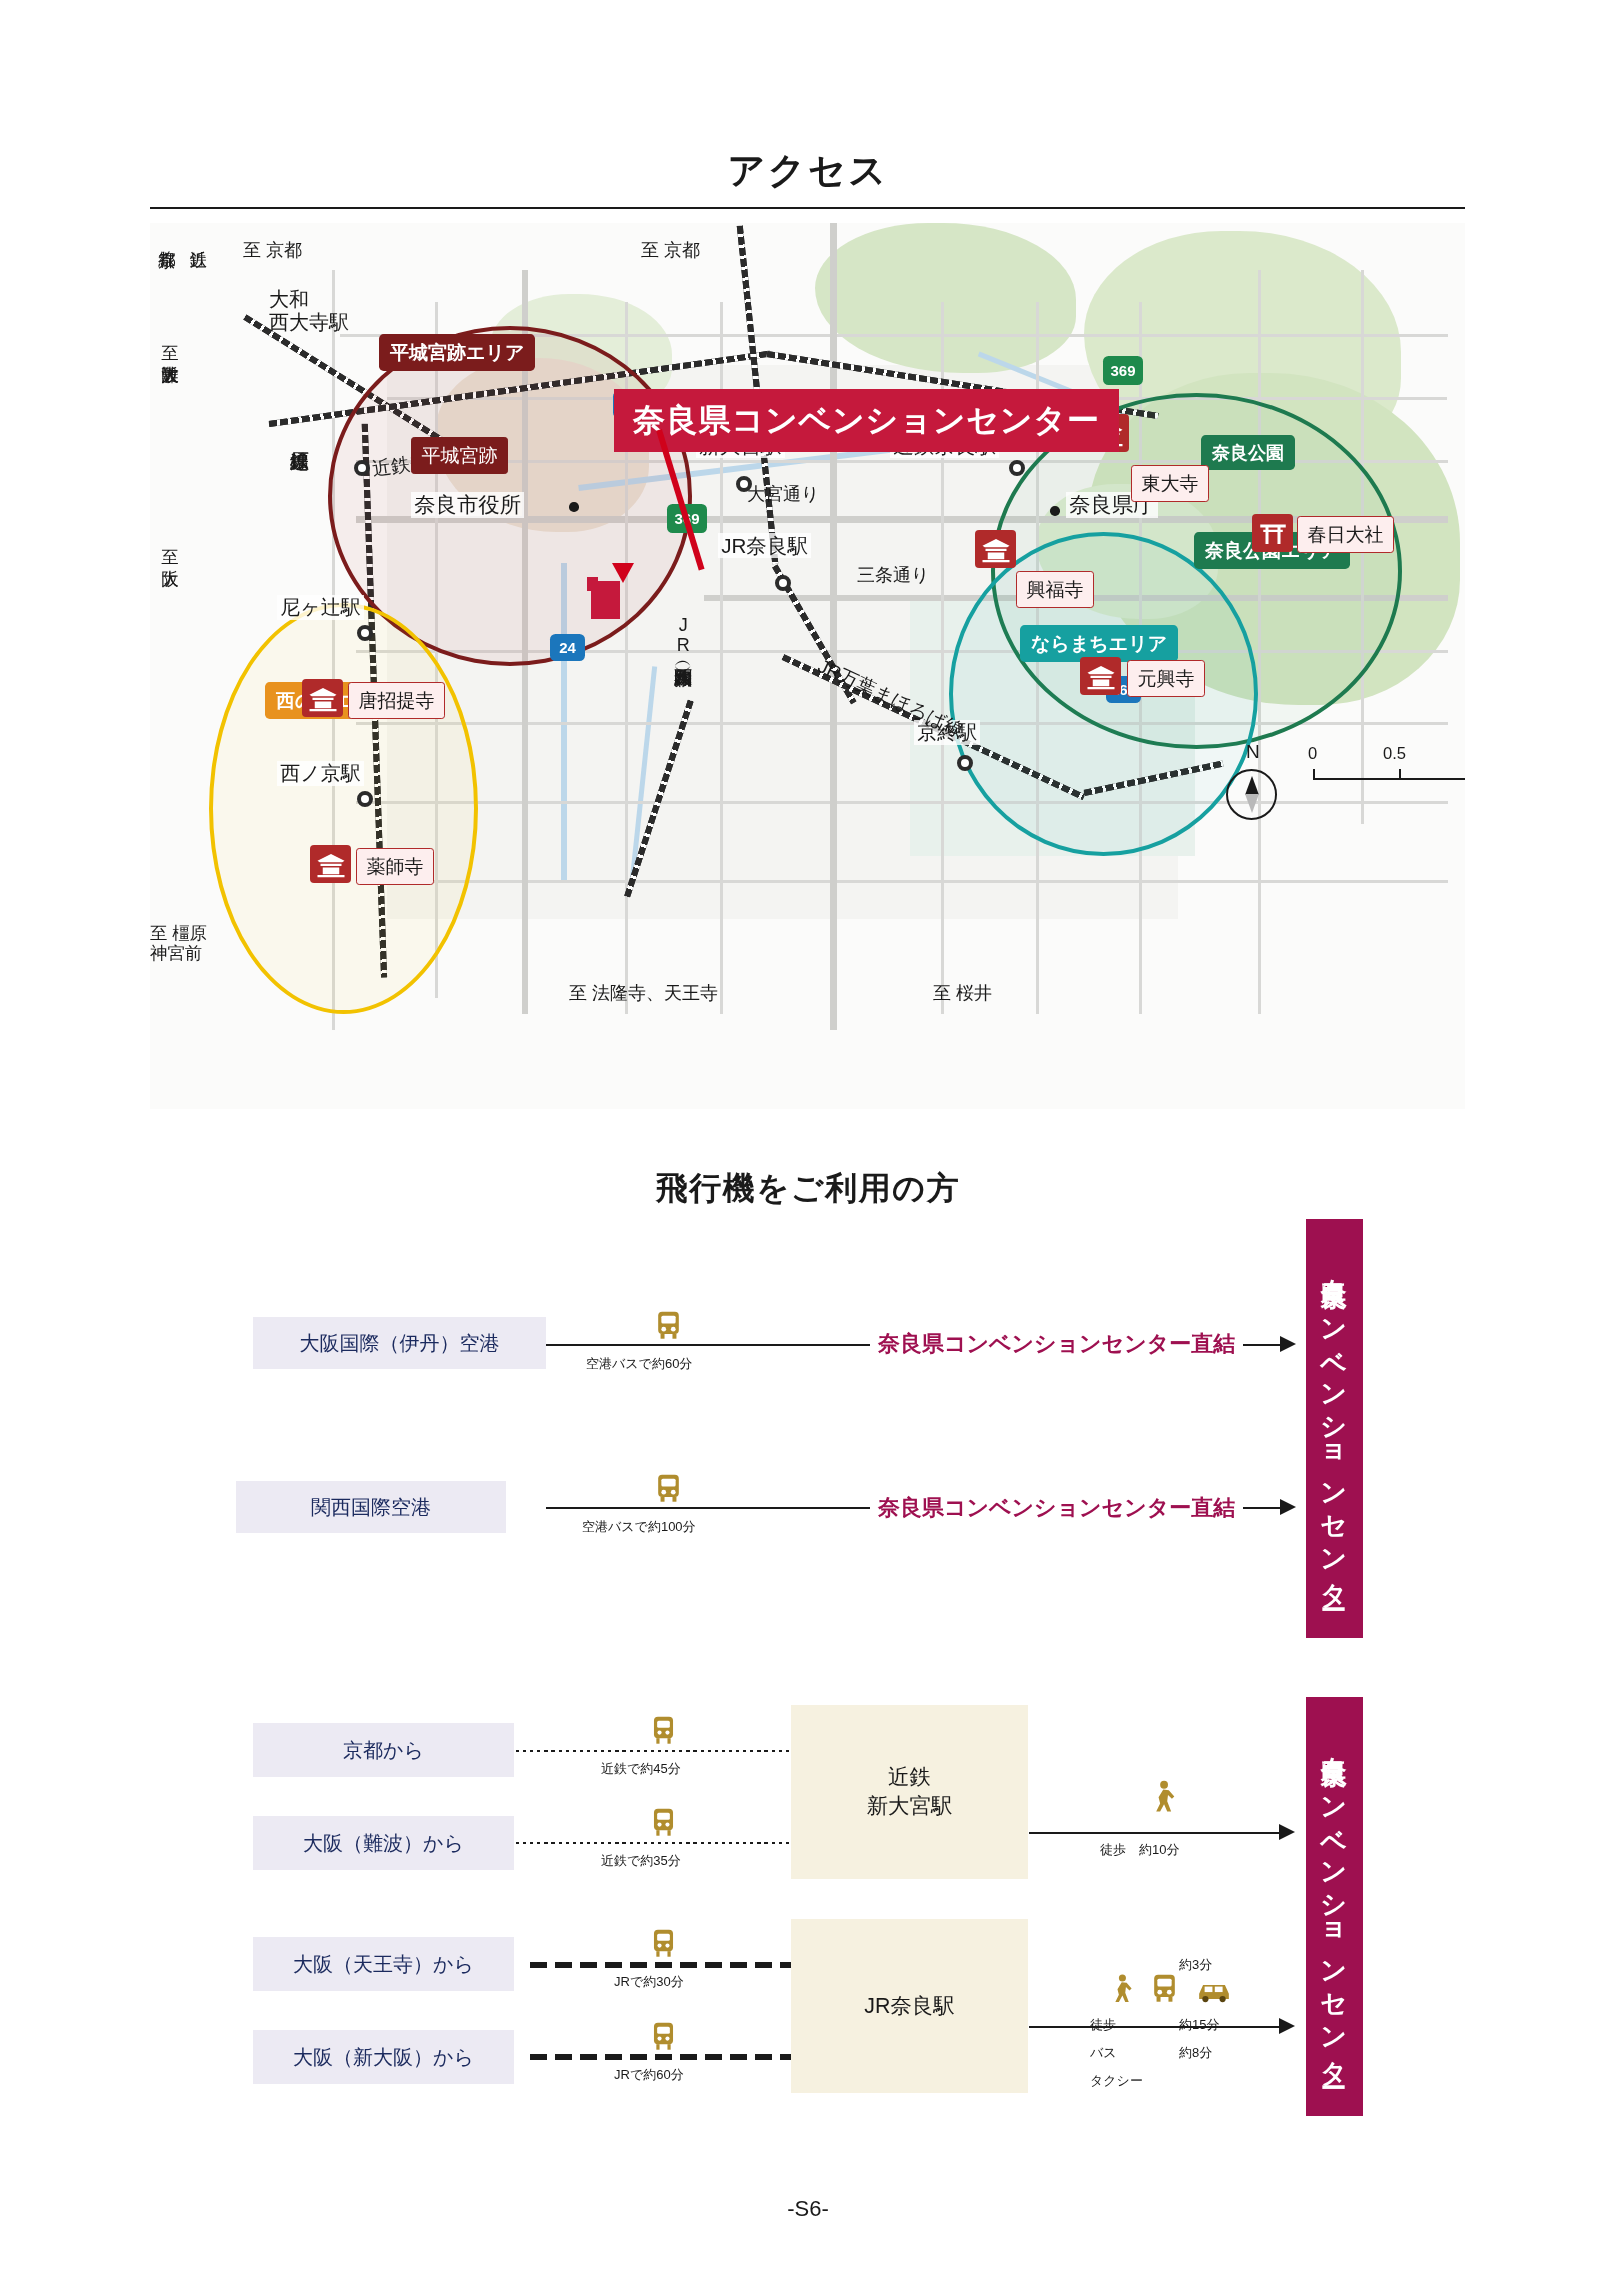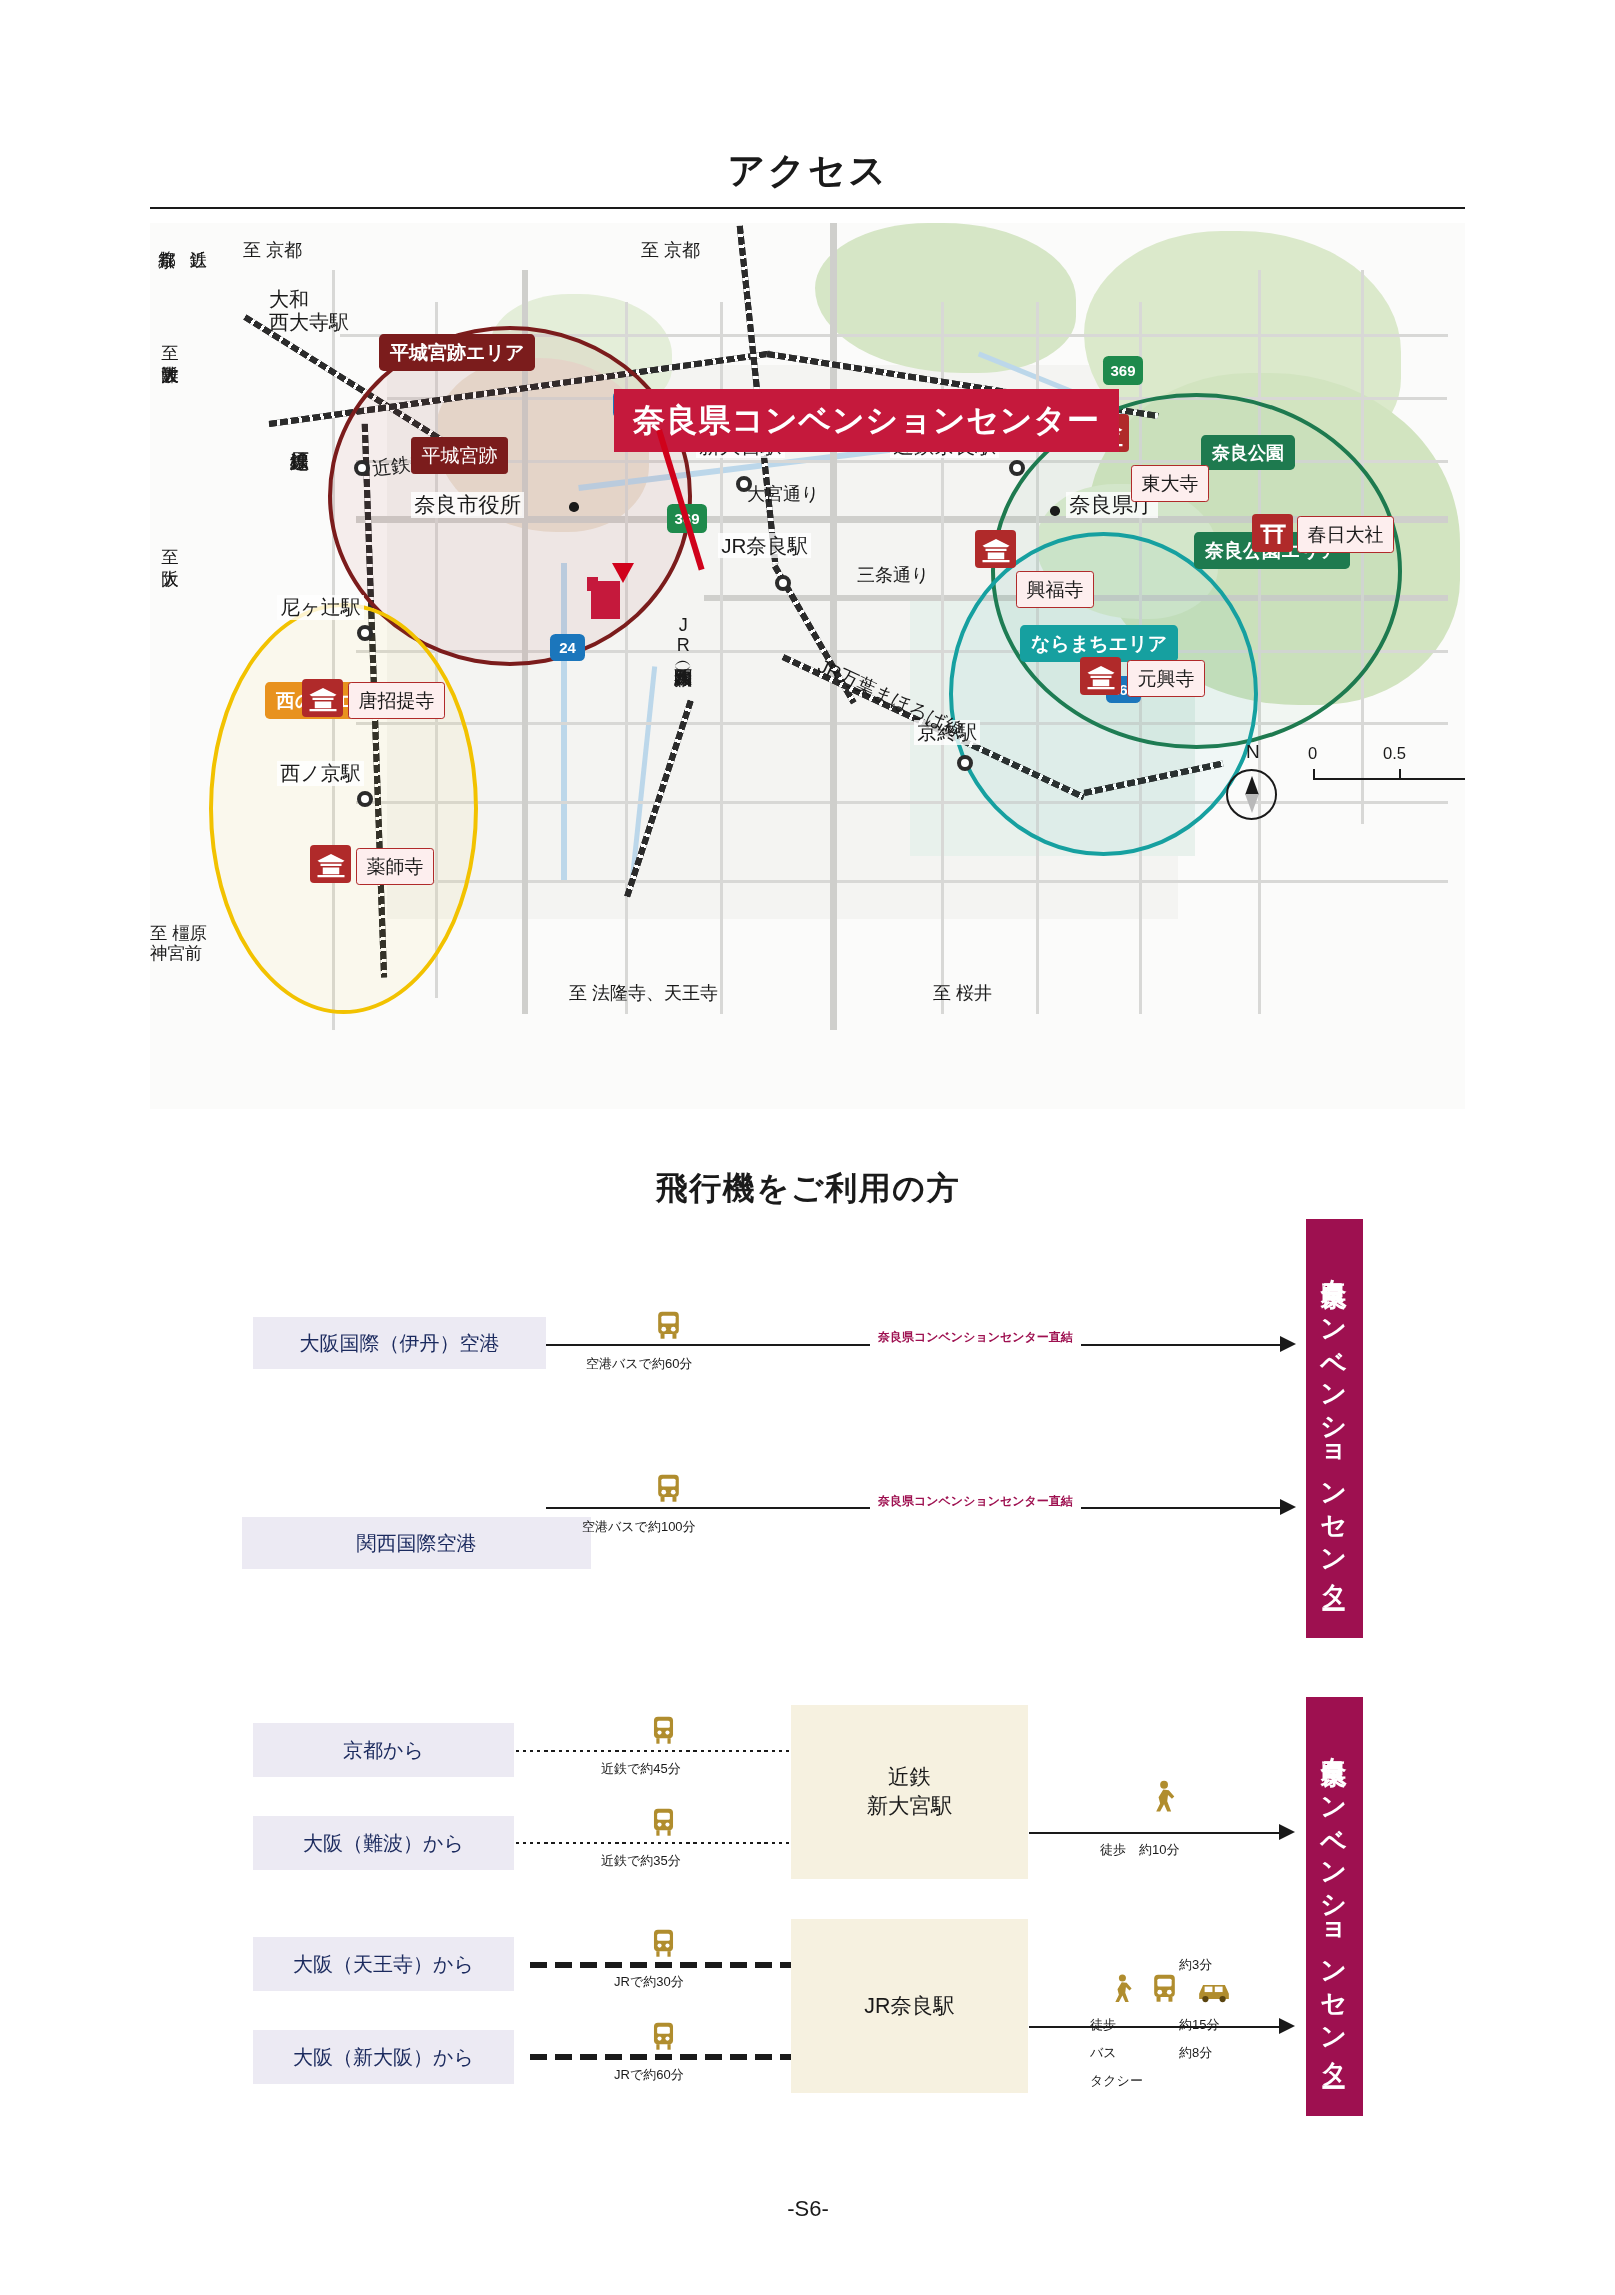--- a/index.html
+++ b/index.html
@@ -125,21 +125,21 @@
   .conn-dash {
     position:absolute; height:5.5px;
     background-image:repeating-linear-gradient(90deg,#1a1a1a 0 17.4px,transparent 17.4px 25px);
   }
   .arrow-head {
     position:absolute; width:0; height:0;
     border-top:8.7px solid transparent; border-bottom:8.7px solid transparent;
     border-left:16px solid #1a1a1a;
   }
   .cap { position:absolute; font-size:13px; color:#1a1a1a; white-space:nowrap; }
-  .cap-red { position:absolute; font-size:12px; font-weight:bold; color:#9e1050; white-space:nowrap; }
+  .cap-red { position:absolute; font-size:22px; font-weight:bold; color:#9e1050; white-space:nowrap; }
   .icon-bus, .icon-train { position:absolute; width:27px; height:32px; }
   .pagenum {
     position:absolute; width:1616px; text-align:center; font-size:22px; color:#1a1a1a;
   }
 </style>
 </head>
 <body>
 
 <div class="page">
 
@@ -328,21 +328,21 @@
         <rect x="8" y="7" width="18" height="10" rx="2" fill="#fff"></rect>
         <circle cx="11" cy="24" r="3" fill="#fff"></circle>
         <circle cx="23" cy="24" r="3" fill="#fff"></circle>
         <rect x="7" y="30" width="5" height="6" fill="#b08d2e"></rect>
         <rect x="22" y="30" width="5" height="6" fill="#b08d2e"></rect>
       </svg>
   </div>
   <div class="cap" style="left:586px;top:1355px;">空港バスで約60分</div>
   <div class="cap-red" style="left:870px;top:1329px;background:#fff;padding:0 8px;">奈良県コンベンションセンター直結</div>
 
-  <div class="origin-box" style="left:242px;top:1481px;width:349px;height:52px;margin-top:36px;">関西国際空港</div>
+  <div class="origin-box" style="left:236px;top:1481px;width:270px;height:52px;">関西国際空港</div>
   <div class="conn" style="left:546px;top:1507px;width:736px;"></div>
   <div class="arrow-head" style="left:1280px;top:1499px;"></div>
   <div class="icon-bus" style="left:655px;top:1473px;">
     <svg viewBox="0 0 34 40" width="27" height="32">
         <rect x="4" y="2" width="26" height="28" rx="5" fill="#b08d2e"></rect>
         <rect x="8" y="7" width="18" height="10" rx="2" fill="#fff"></rect>
         <circle cx="11" cy="24" r="3" fill="#fff"></circle>
         <circle cx="23" cy="24" r="3" fill="#fff"></circle>
         <rect x="7" y="30" width="5" height="6" fill="#b08d2e"></rect>
         <rect x="22" y="30" width="5" height="6" fill="#b08d2e"></rect>

